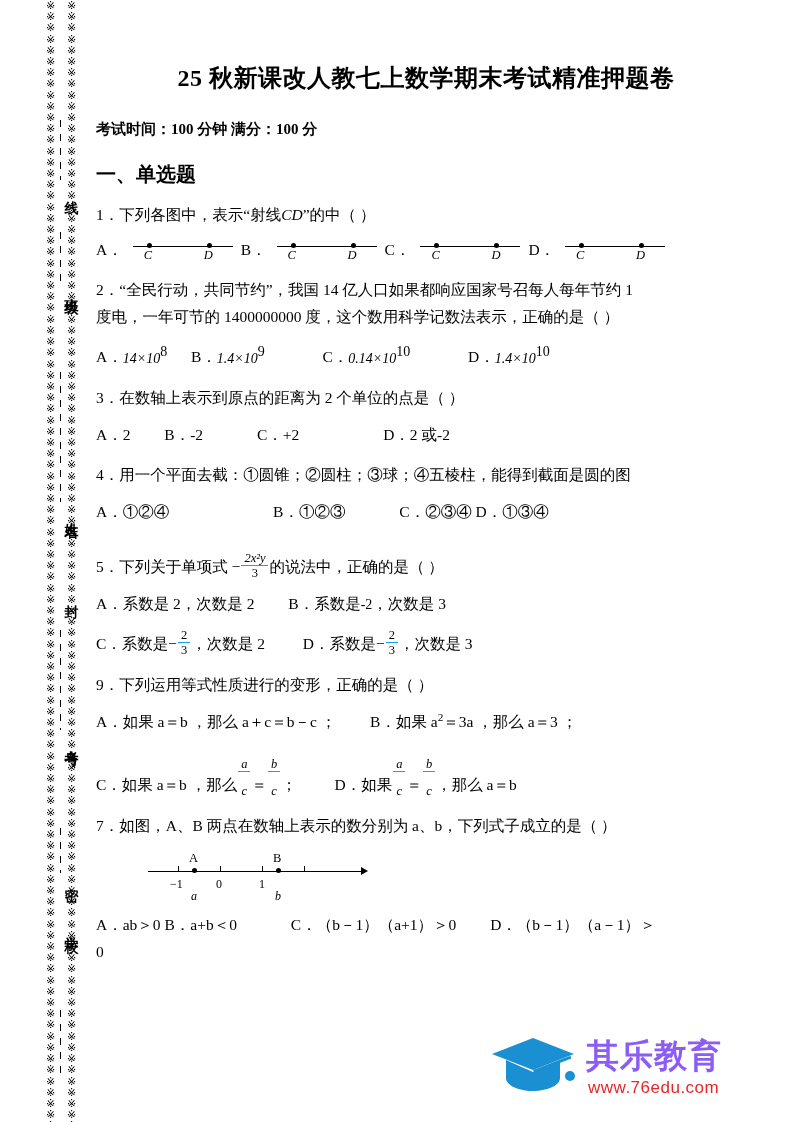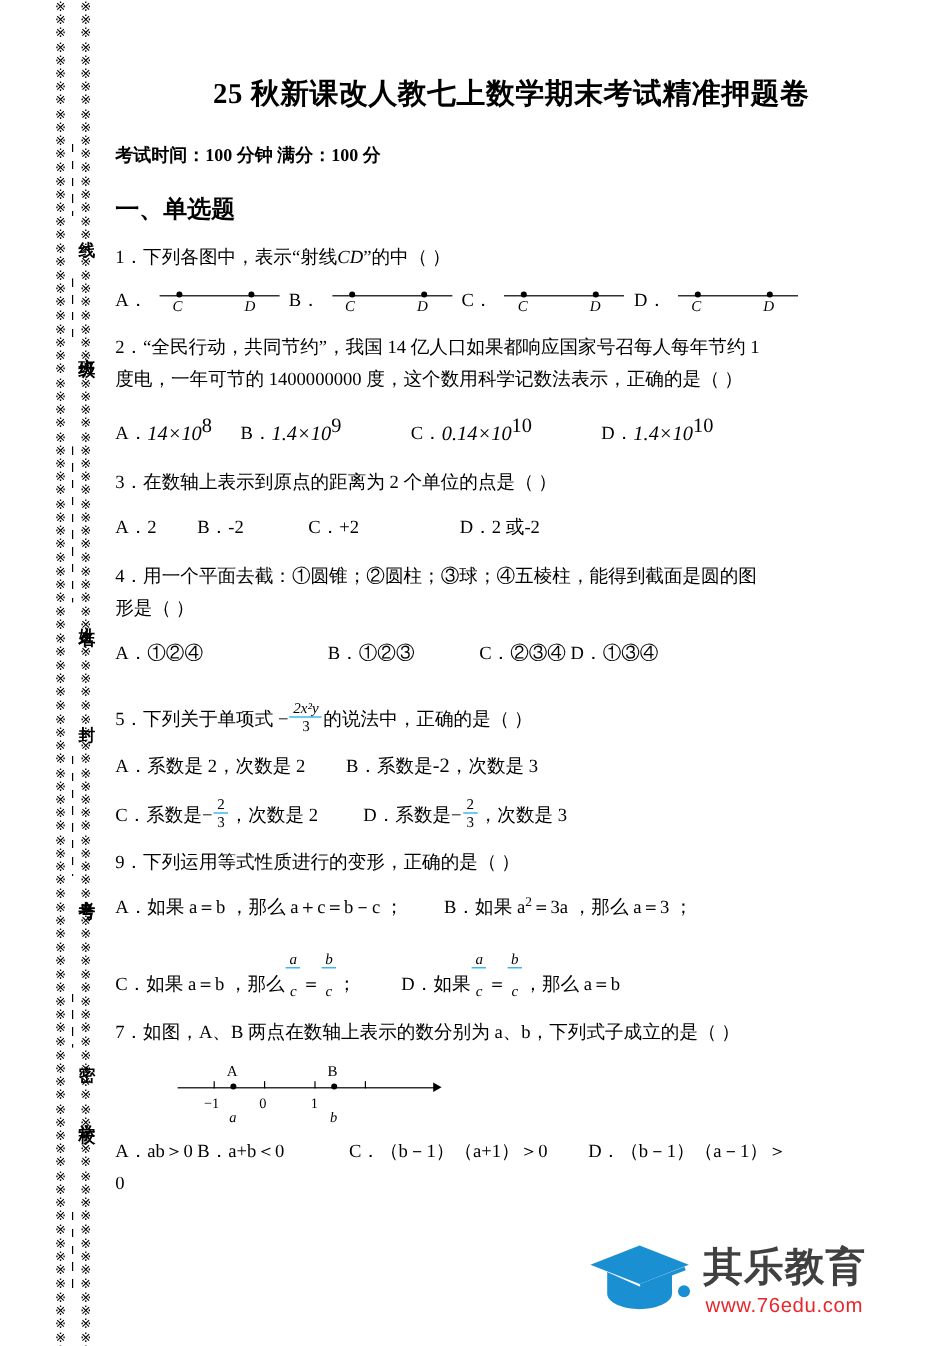--- a/index.html
+++ b/index.html
@@ -98,21 +98,21 @@
   .opts {
     margin-top: 10px;
     font-size: 15.5px;
     line-height: 1.75;
   }
   .sp1 { display: inline-block; width: 30px; }
   .sp2 { display: inline-block; width: 50px; }
   .sp3 { display: inline-block; width: 16px; }
 
   .ital { font-style: italic; margin-top: 12px; }
-  .small { font-size: 17px; }
+  .small { font-size: 14px; }
 
   
   .frac {
     display: inline-block;
     vertical-align: -0.45em;
     text-align: center;
     font-size: 12.5px;
     line-height: 1.15;
     margin: 0 1px;
   }
@@ -221,21 +221,21 @@
     left: 0; top: 8px;
     width: 86px; height: 58px;
   }
   .logo-text {
     position: absolute;
     left: 96px;
     top: 6px;
     font-family: "Liberation Serif", serif;
     font-weight: bold;
     font-size: 33px;
-    color: #404040;
+    color: #8b5cf6;
     letter-spacing: 1px;
   }
   .logo-url {
     position: absolute;
     left: 98px;
     top: 50px;
     font-family: "Liberation Sans", sans-serif;
     font-size: 17px;
     color: #e8262a;
     letter-spacing: 0.5px;
@@ -323,21 +323,20 @@
   <div class="q">3．在数轴上表示到原点的距离为 2 个单位的点是（        ）</div>
   <div class="opts">
     <span>A．2</span><span class="sp1"></span>
     <span>B．-2</span><span class="sp2"></span>
     <span>C．+2</span><span class="sp2"></span><span class="sp1"></span>
     <span>D．2 或-2</span>
   </div>
 
   <div class="q">
     <div>4．用一个平面去截：①圆锥；②圆柱；③球；④五棱柱，能得到截面是圆的图</div>
-    <div>形是（ ）</div>
   </div>
   <div class="opts">
     <span>A．①②④</span><span class="sp2"></span><span class="sp2"></span>
     <span>B．①②③</span><span class="sp2"></span>
     <span>C．②③④</span>
     <span>D．①③④</span>
   </div>
 
   <div class="q">
     <span>5．下列关于单项式</span>

